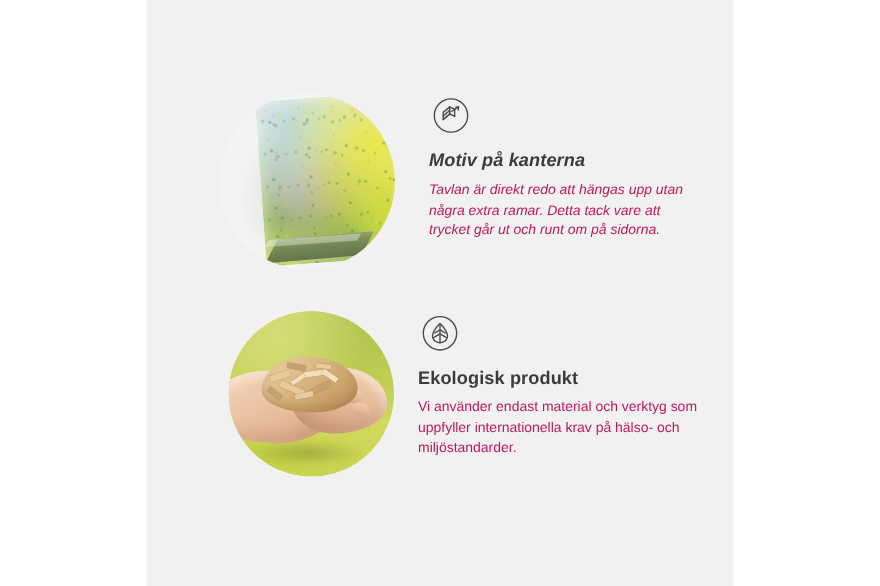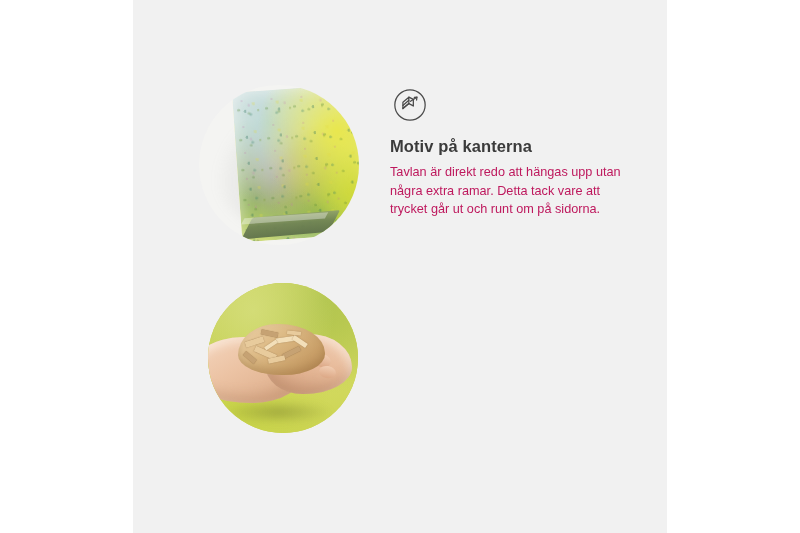--- a/index.html
+++ b/index.html
@@ -29,21 +29,21 @@
     height: 533px;
     background: #f1f1f1;
   }
 
   
   .feature {
     position: absolute;
     display: flex;
     align-items: flex-start;
   }
-  .feature-1 { left: 66px; top: 85px; }
+  .feature-1 { left: 66px; top: 85px; font-style: italic; }
   .feature-2 { left: 75px; top: 283px; }
 
   
   .photo-circle {
     position: relative;
     border-radius: 50%;
     overflow: hidden;
     flex: 0 0 auto;
   }
   .photo-circle-1 {
@@ -285,16 +285,29 @@
           <i class="chip" style="left:18%; top:52%; width:26%; height:11%; transform:rotate(24deg);"></i>
           <i class="chip d" style="left:50%; top:52%; width:22%; height:10%; transform:rotate(-26deg);"></i>
           <i class="chip l" style="left:62%; top:30%; width:18%; height:9%;  transform:rotate(34deg);"></i>
           <i class="chip" style="left:34%; top:66%; width:20%; height:9%;  transform:rotate(-12deg);"></i>
           <i class="chip d" style="left:6%;  top:62%; width:16%; height:9%;  transform:rotate(40deg);"></i>
           <i class="chip l" style="left:30%; top:38%; width:16%; height:8%;  transform:rotate(-34deg);"></i>
           <i class="chip" style="left:56%; top:14%; width:16%; height:8%;  transform:rotate(6deg);"></i>
         </div>
       </div>
 
+      <div class="feature-text">
+        <span class="feature-icon-wrap">
+          <svg class="feature-icon" viewBox="0 0 48 48" fill="none" stroke="#4a4a4a" stroke-width="1.5" stroke-linecap="round" stroke-linejoin="round">
+            <circle cx="24" cy="24" r="18.2"></circle>
+            <path d="M24 13.2 C29.6 18.6 32.2 23.2 32.2 27.0 C32.2 31.0 28.5 34.3 24 34.3 C19.5 34.3 15.8 31.0 15.8 27.0 C15.8 23.2 18.4 18.6 24 13.2 Z"></path>
+            <path d="M24 14.6 L24 34.3"></path>
+            <path d="M18.3 23.6 L24 20.1 L29.7 23.6"></path>
+            <path d="M17.4 28.4 L24 24.6 L30.6 28.4"></path>
+          </svg>
+        </span>
+        <h2 class="feature-title">Ekologisk produkt</h2>
+        <p class="feature-body">Vi använder endast material och verktyg som uppfyller internationella krav på hälso- och miljöstandarder.</p>
+      </div>
     </div>
 
   </div>
 </div>
 
 </body></html>

